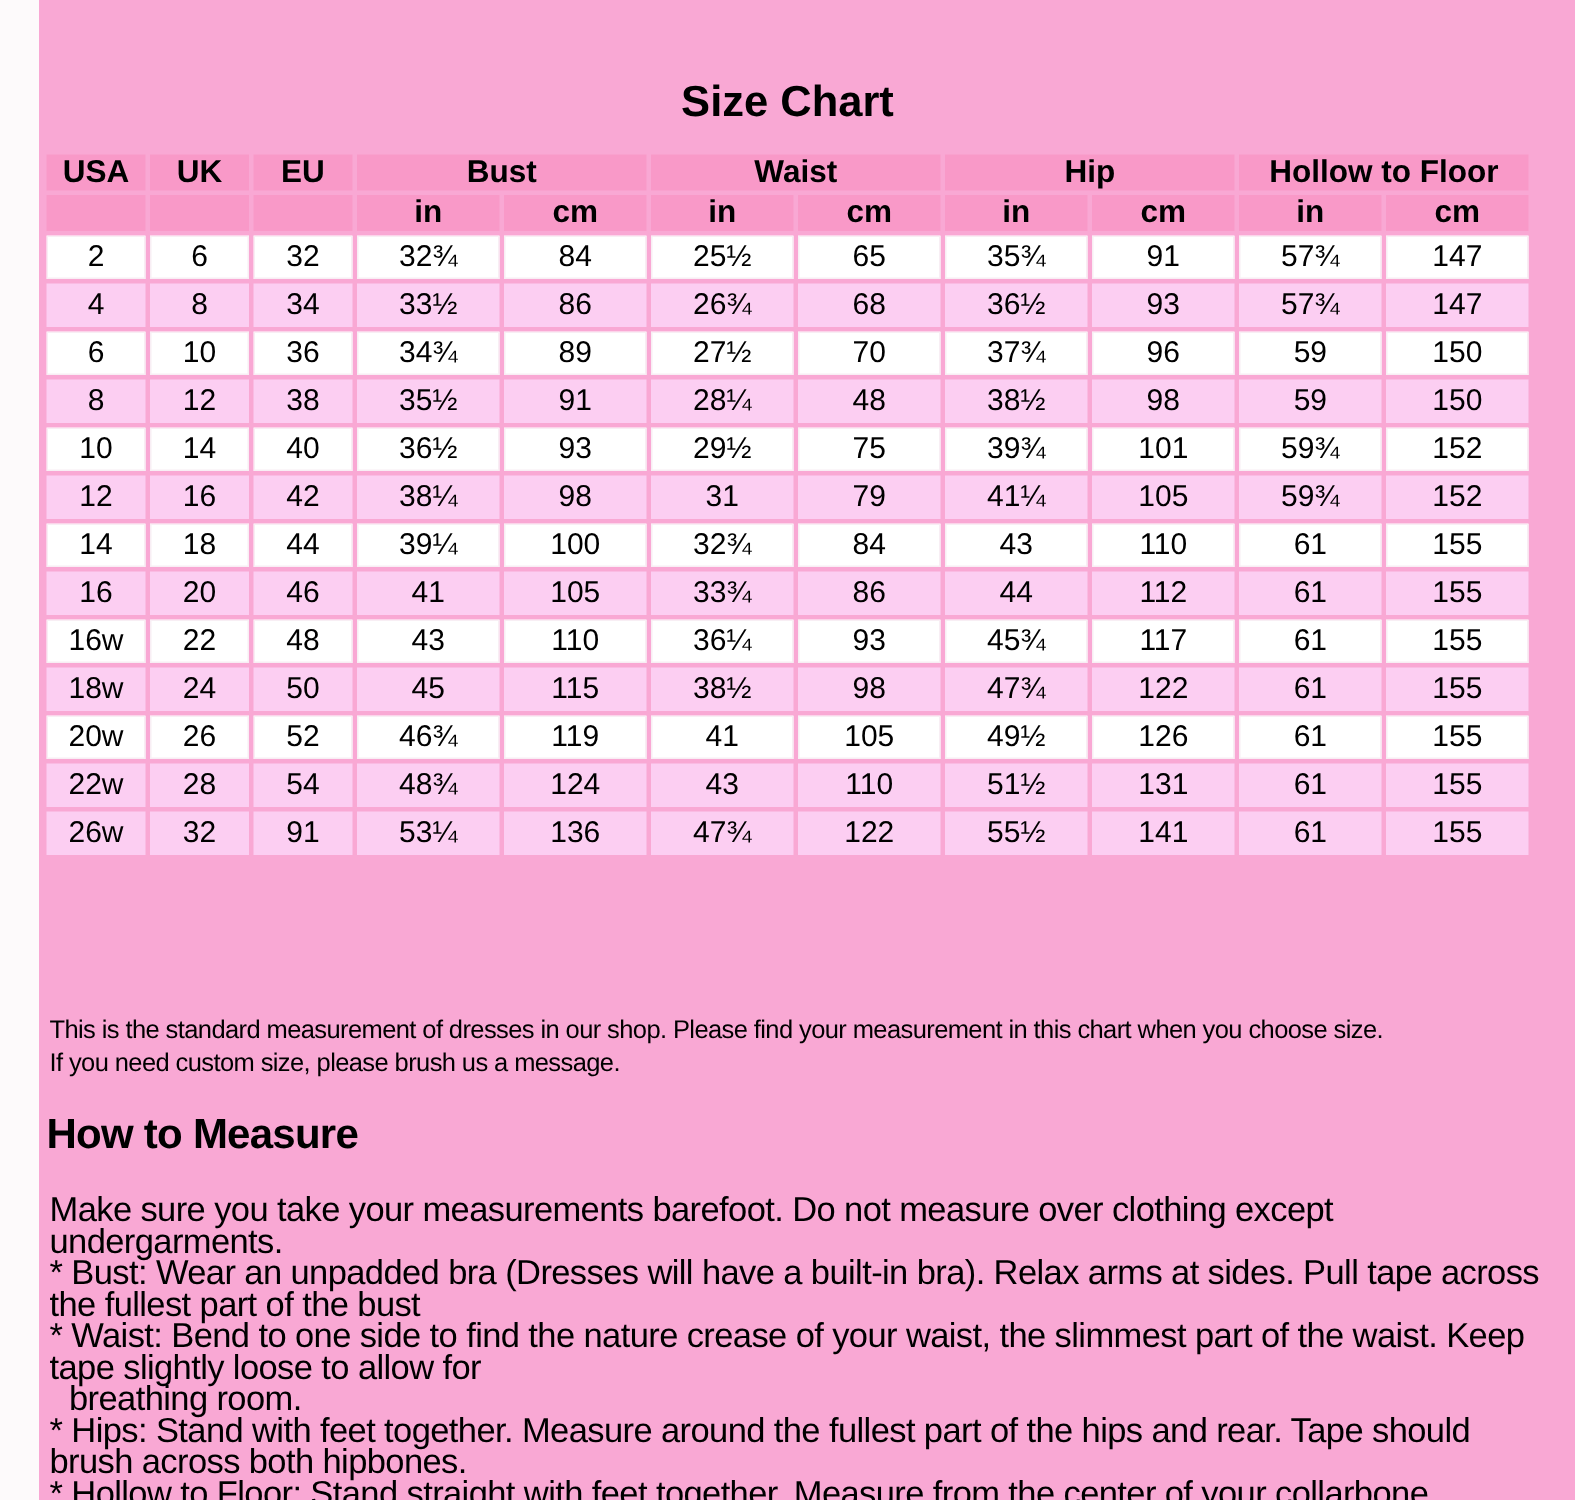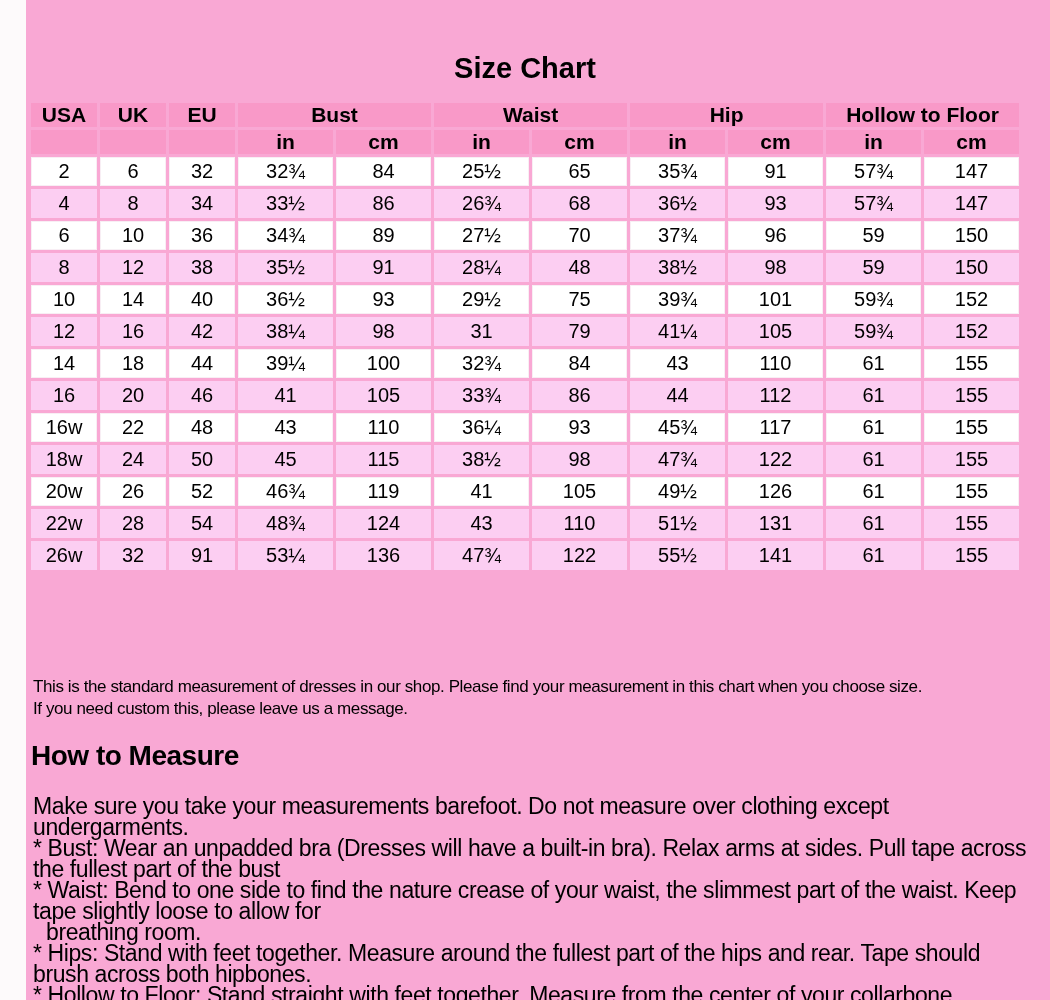--- a/index.html
+++ b/index.html
@@ -301,21 +301,21 @@
           <td>55½</td>
           <td>141</td>
           <td>61</td>
           <td>155</td>
         </tr>
       </tbody>
   </table>
 
   <div class="notes">
     <div>This is the standard measurement of dresses in our shop. Please find your measurement in this chart when you choose size.</div>
-    <div>If you need custom this, please leave us a message.</div>
+    <div>If you need custom size, please brush us a message.</div>
   </div>
 
   <div class="measure-heading">How to Measure</div>
 
   <div class="measure-lines">
       <div class="">Make sure you take your measurements barefoot. Do not measure over clothing except undergarments.</div>
       <div class="">* Bust: Wear an unpadded bra (Dresses will have a built-in bra). Relax arms at sides. Pull tape across the fullest part of the bust</div>
       <div class="">* Waist: Bend to one side to find the nature crease of your waist, the slimmest part of the waist. Keep tape slightly loose to allow for</div>
       <div class="indent">breathing room.</div>
       <div class="">* Hips: Stand with feet together. Measure around the fullest part of the hips and rear. Tape should brush across both hipbones.</div>

